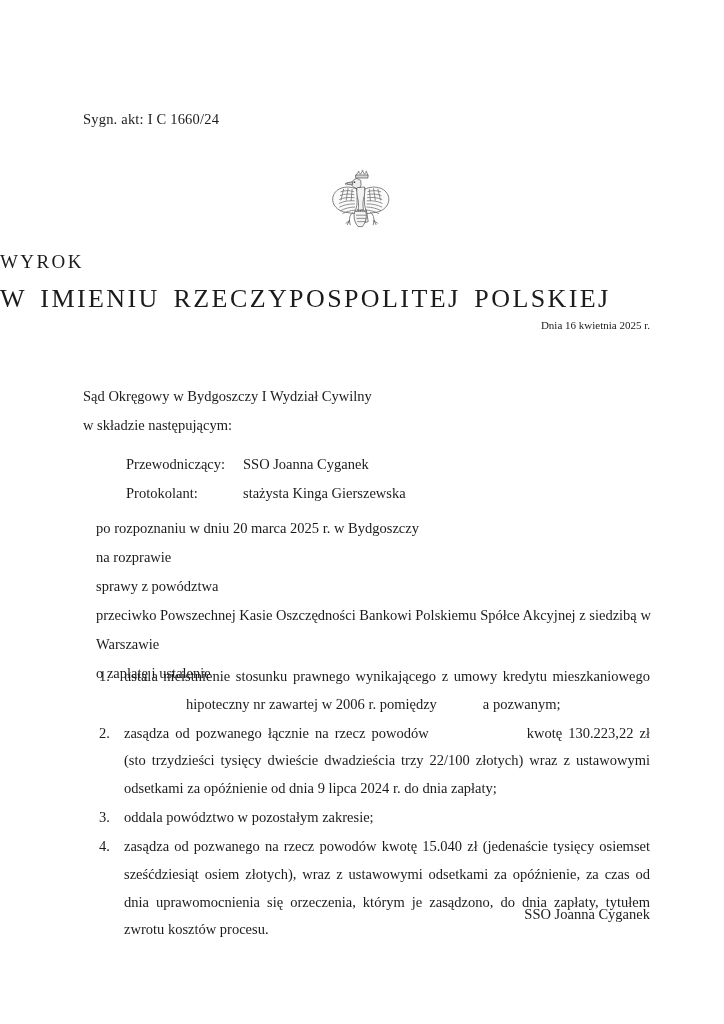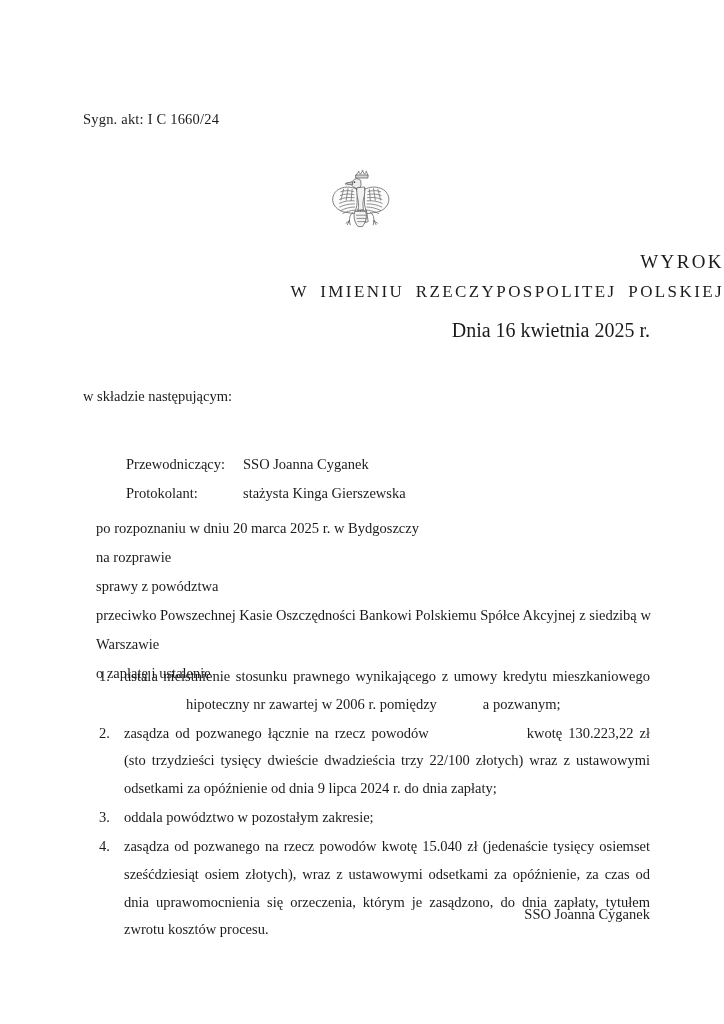--- a/index.html
+++ b/index.html
@@ -42,42 +42,41 @@
     display: block;
   }
   .emblem svg { display: block; width: 100%; height: 100%; }
 
   
   .title-block {
     position: absolute;
     left: 0;
     right: 0;
     top: 248px;
-    text-align: right;
-    padding-left: 47px;
+    text-align: left;
   }
   .title-main {
     font-size: 19px;
     letter-spacing: 2.4px;
     line-height: 1.5;
   }
   .title-sub {
-    font-size: 17px;
+    font-size: 26px;
     letter-spacing: 2.4px;
     line-height: 1.55;
     word-spacing: 5px;
     margin-top: 2px;
   }
 
   
   .date-line {
     position: absolute;
     right: 74px;
     top: 319px;
-    font-size: 20px;
+    font-size: 11px;
     white-space: nowrap;
   }
 
   
   .court-block {
     position: absolute;
     left: 83px;
     top: 382px;
     font-size: 14.5px;
     line-height: 2.0;
@@ -234,20 +233,21 @@
   </div>
 
   <div class="title-block">
     <div class="title-main">WYROK</div>
     <div class="title-sub">W  IMIENIU  RZECZYPOSPOLITEJ  POLSKIEJ</div>
   </div>
 
   <div class="date-line">Dnia 16 kwietnia 2025 r.</div>
 
   <div class="court-block">
+    <div>Sąd Okręgowy w Bydgoszczy I Wydział Cywilny</div>
     <div>w składzie następującym:</div>
   </div>
 
   <div class="panel">
     <div class="panel-row">
       <span class="panel-role">Przewodniczący:</span>
       <span class="panel-person">SSO Joanna Cyganek</span>
     </div>
     <div class="panel-row">
       <span class="panel-role">Protokolant:</span>

